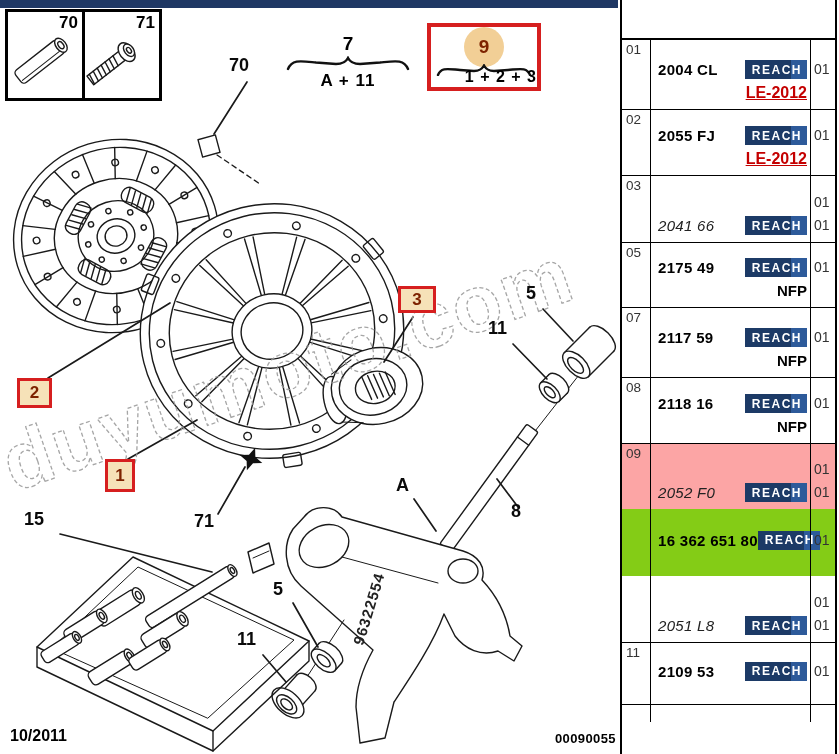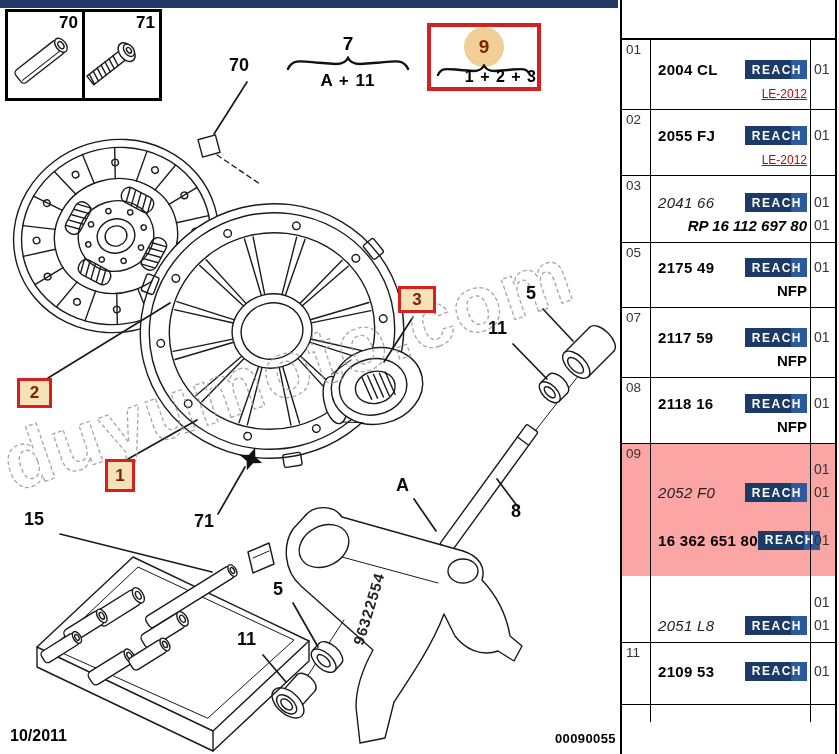--- a/index.html
+++ b/index.html
@@ -51,25 +51,25 @@
   .c-main{display:flex;flex-direction:column;justify-content:flex-end;padding:0 3px 5px 7px;min-width:0}
   .c-qty{border-left:1.5px solid #000;display:flex;flex-direction:column;justify-content:flex-end;
          padding:0 0 5px 3px;font-size:14px;color:#333;box-sizing:border-box}
   .q{height:23px;line-height:23px}
   .l1{display:flex;align-items:center;height:23px}
   .l2{height:23px;line-height:23px;text-align:right}
   .part{font-size:15px;font-weight:bold;color:#000;letter-spacing:.3px;white-space:nowrap}
   .part.it{font-weight:normal;font-style:italic;color:#222}
   .reach{margin-left:auto;background:linear-gradient(90deg,#1c3a66 74%,#2d5a9a 74%);color:#fff;font-size:12px;
          font-weight:bold;letter-spacing:1.5px;padding:2.5px 5px 2.5px 7px;white-space:nowrap}
-  .note-red{color:#c40000;text-decoration:underline;font-weight:normal;font-size:12px}
+  .note-red{color:#c40000;text-decoration:underline;font-weight:bold;font-size:16px}
   .nfp{font-weight:bold;font-size:15px}
   .sub{font-weight:bold;font-style:italic;font-size:15px;white-space:nowrap}
   .hl-blue{background:#fca5a5}
-  .hl-orange{background:#fca5a5}
+  .hl-orange{background:#84cc16}
   .center .c-main,.center .c-qty{justify-content:center}
 </style>
 </head>
 <body>
 
 <div class="stage">
 
   <div class="strip"></div>
 
   <svg class="art" width="620" height="754" viewBox="0 0 620 754">
@@ -450,21 +450,20 @@
         </div>
     </div>
 
     <div class="prow h67 bb">
       <div class="c-num">03</div>
       <div class="c-main">
         <div class="l1">
             <span class="part it">2041 66</span>
             <span class="reach">REACH</span>
           </div>
-        <div class="l2"><span class="sub">RP 16 112 697 80</span></div>
       </div>
       <div class="c-qty">
           <div class="q">01</div>
           <div class="q">01</div>
         </div>
     </div>
 
     <div class="prow h65 bb">
       <div class="c-num">05</div>
       <div class="c-main">

